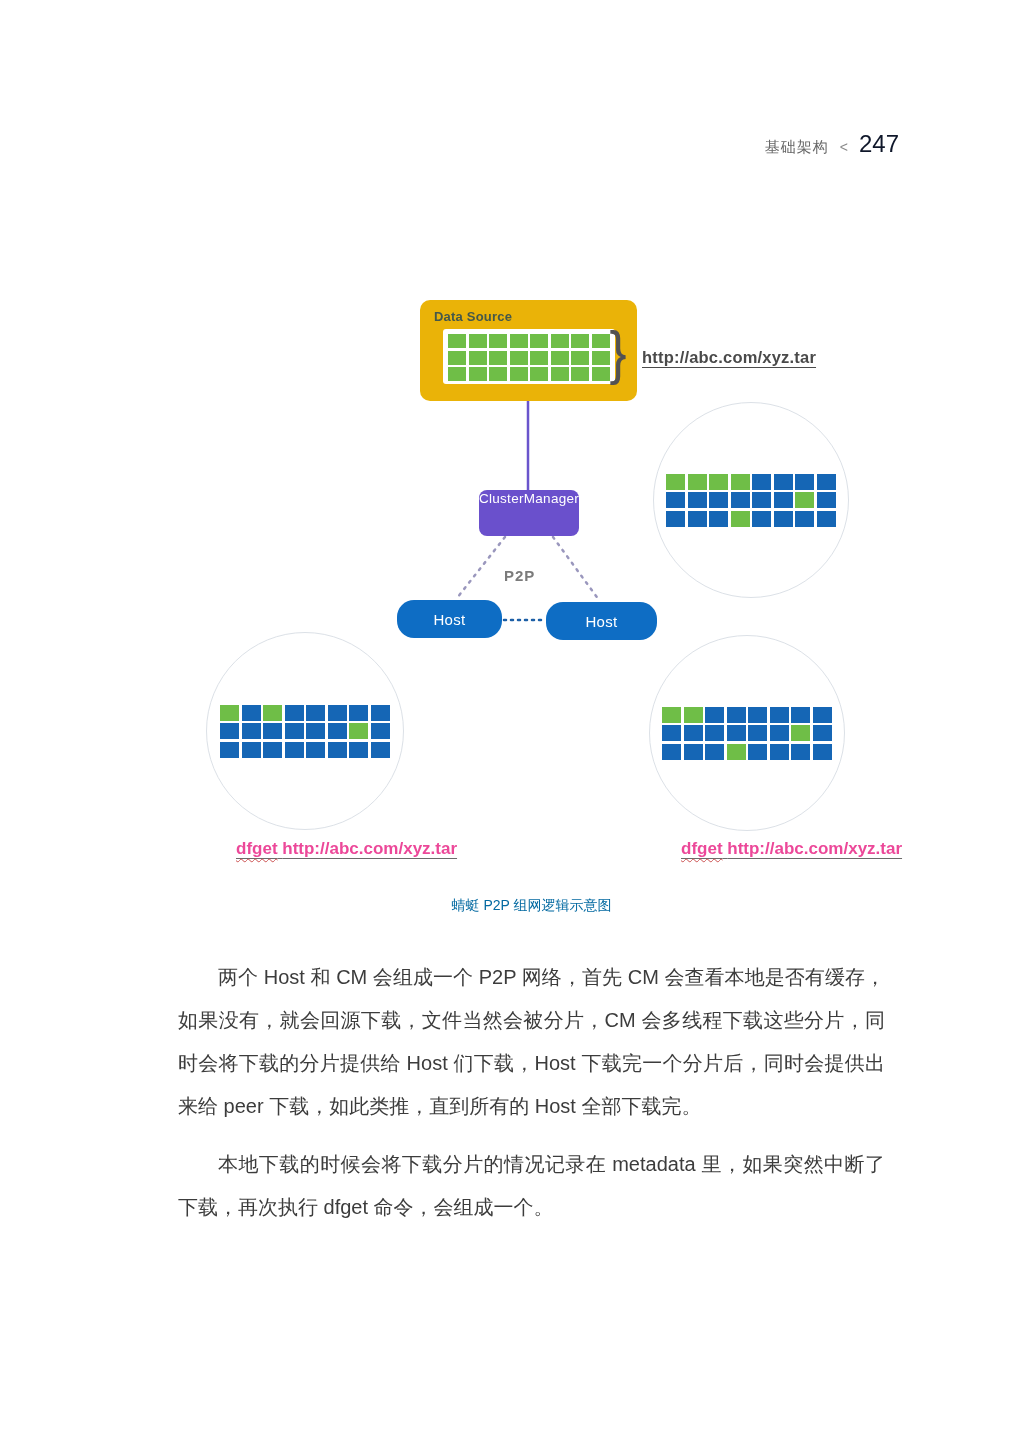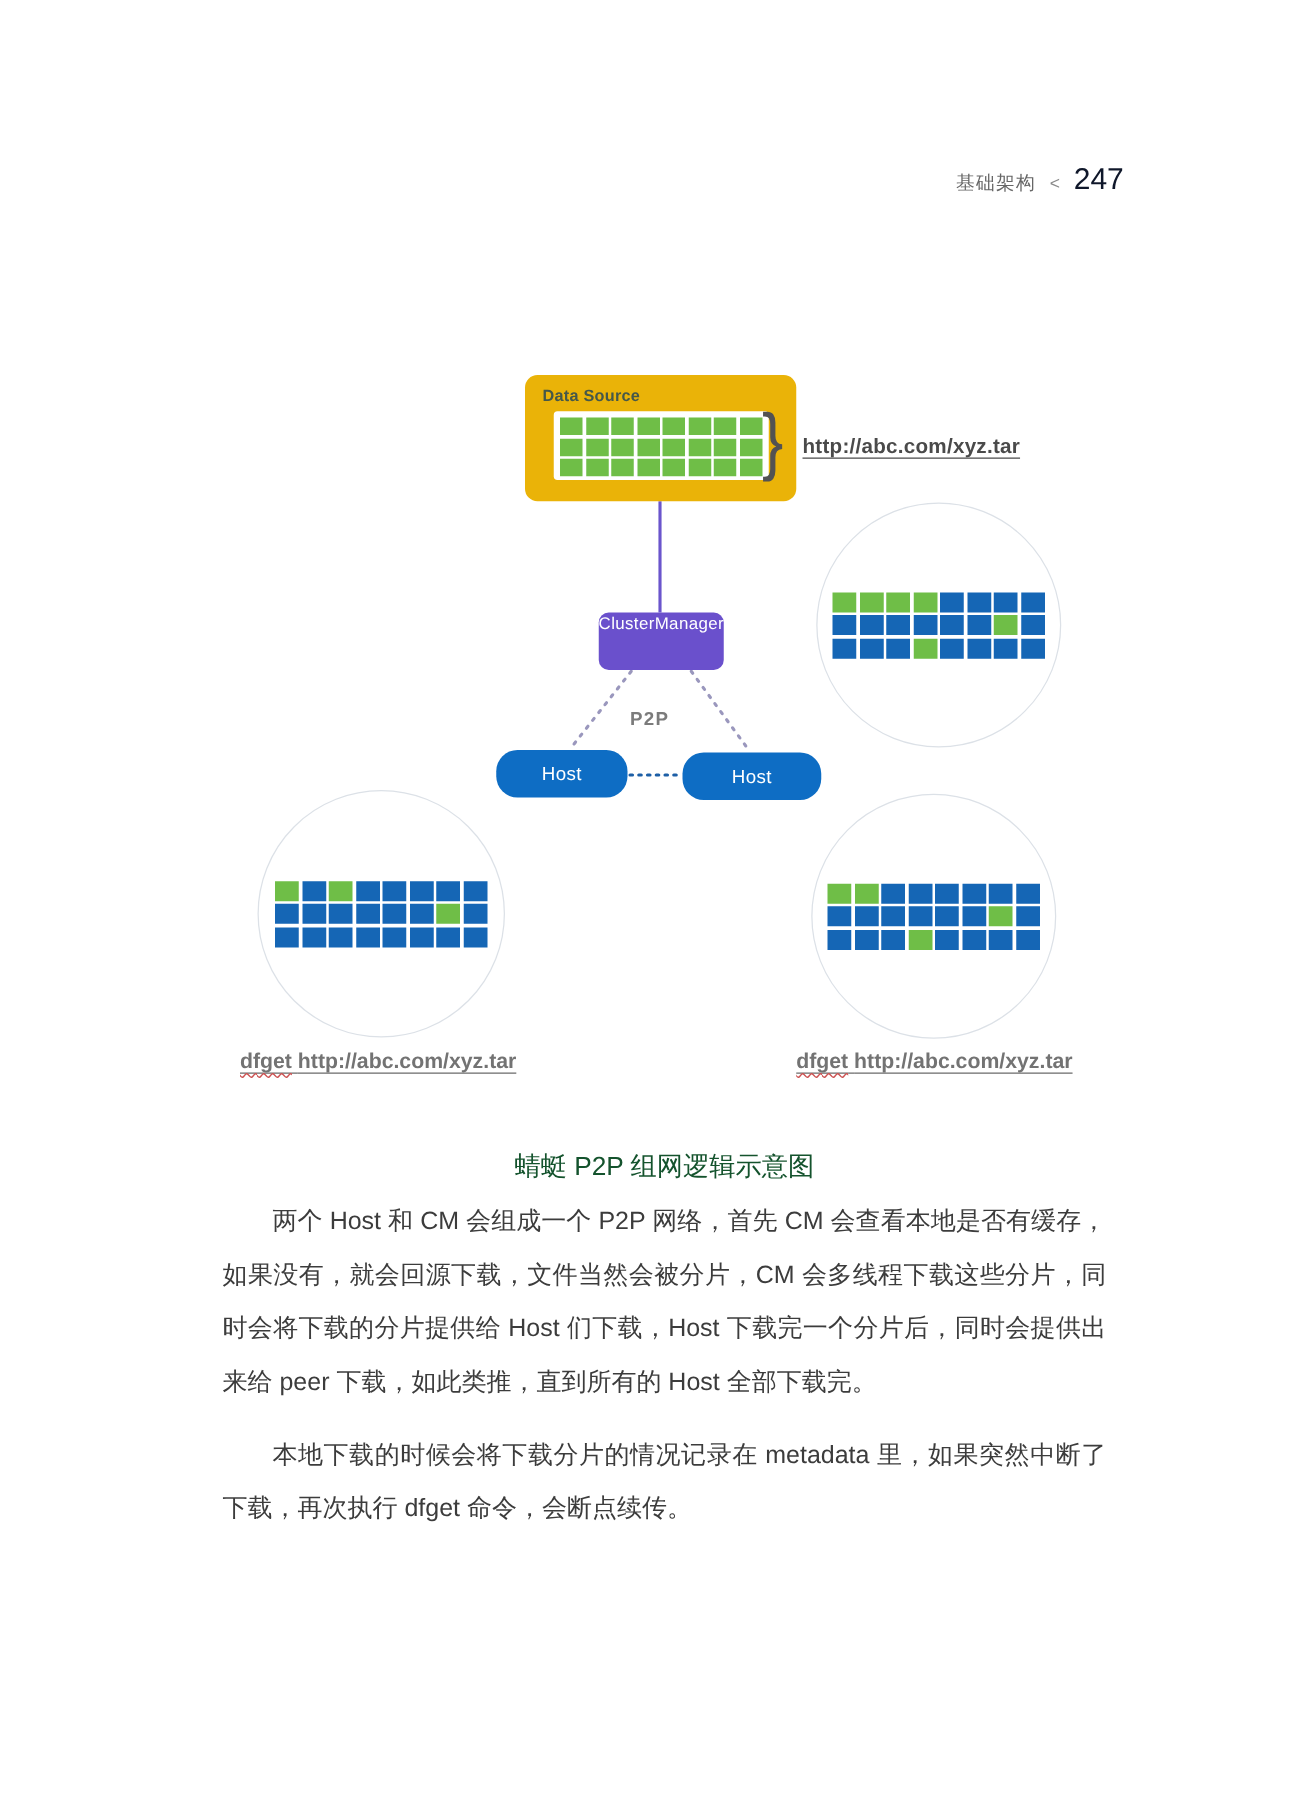--- a/index.html
+++ b/index.html
@@ -19,21 +19,21 @@
   
   .intro {
     position:absolute; left:163px; top:184px; width:737px;
     font-size:20px; line-height:43px; text-align:justify; text-indent:2em; color:#3c3c3c;
   }
   .body-text { position:absolute; left:163px; top:941px; width:737px;
     font-size:20px; line-height:43px; text-align:justify; color:#3c3c3c; }
   .body-text p { margin:15px; text-indent:2em; }
 
   .caption { position:absolute; left:163px; top:897px; width:737px;
-    text-align:center; font-size:21px; color:#14532d;margin-top:22px; }
+    text-align:center; font-size:14px; color:#0369a1; }
 
   
   .diagram { position:absolute; left:170px; top:290px; width:740px; height:608px; }
   .connectors { position:absolute; left:0; top:0; width:740px; height:608px; }
 
   .ds-box { left:250px; top:10px; width:217px; height:101px; background:#eab308; border-radius:10px; }
   .ds-label { padding:9px 0 0 14px; font-size:13px; font-weight:bold; color:#45584a; letter-spacing:0.2px; }
   .ds-grid { position:absolute; left:23px; top:29px; background:#ffffff; border-radius:3px; padding:5px 5px 2.5px 5px; }
   .ds-grid .block { width:18px; height:14px; }
 
@@ -57,22 +57,22 @@
   .circle-tr { left:483px; top:112px; width:194px; height:194px; }
   .circle-bl { left:36px;  top:342px; width:196px; height:196px; }
   .circle-br { left:479px; top:345px; width:194px; height:194px; }
 
   .block-grid { display:flex; flex-direction:column; gap:2.5px; }
   .block-row { display:flex; gap:2.5px; }
   .block { width:19px; height:16px; }
   .block.green { background:#6fbe47; }
   .block.blue  { background:#1566b5; }
 
-  .dfget { font-size:17px; font-weight:bold; color:#737373;
-    text-decoration:underline; text-decoration-color:#6b6b6b; text-underline-offset:4px; }
+  .dfget { font-size:17px; font-weight:bold; color:#ec4899;
+    text-decoration:underline; text-decoration-color:#6b6b6b; text-underline-offset:4px;margin-left:44px; }
   .dfget .cmd { text-decoration:underline wavy #cc5252; text-decoration-thickness:1px; }
   .dfget-left  { left:22px;  top:549px; }
   .dfget-right { left:467px; top:549px; }
 </style>
 </head>
 <body>
 
 <div class="page">
 
   <div class="header">
@@ -253,16 +253,16 @@
       <span> </span>
       <span>http://abc.com/xyz.tar</span>
     </div>
 
   </div>
 
   <div class="caption">蜻蜓 P2P 组网逻辑示意图</div>
 
   <div class="body-text">
     <p>两个 Host 和 CM 会组成一个 P2P 网络，首先 CM 会查看本地是否有缓存，如果没有，就会回源下载，文件当然会被分片，CM 会多线程下载这些分片，同时会将下载的分片提供给 Host 们下载，Host 下载完一个分片后，同时会提供出来给 peer 下载，如此类推，直到所有的 Host 全部下载完。</p>
-    <p>本地下载的时候会将下载分片的情况记录在 metadata 里，如果突然中断了下载，再次执行 dfget 命令，会断点续传。</p>
+    <p>本地下载的时候会将下载分片的情况记录在 metadata 里，如果突然中断了下载，再次执行 dfget 命令，会组成一个。</p>
   </div>
 
 </div>
 
 </body></html>

